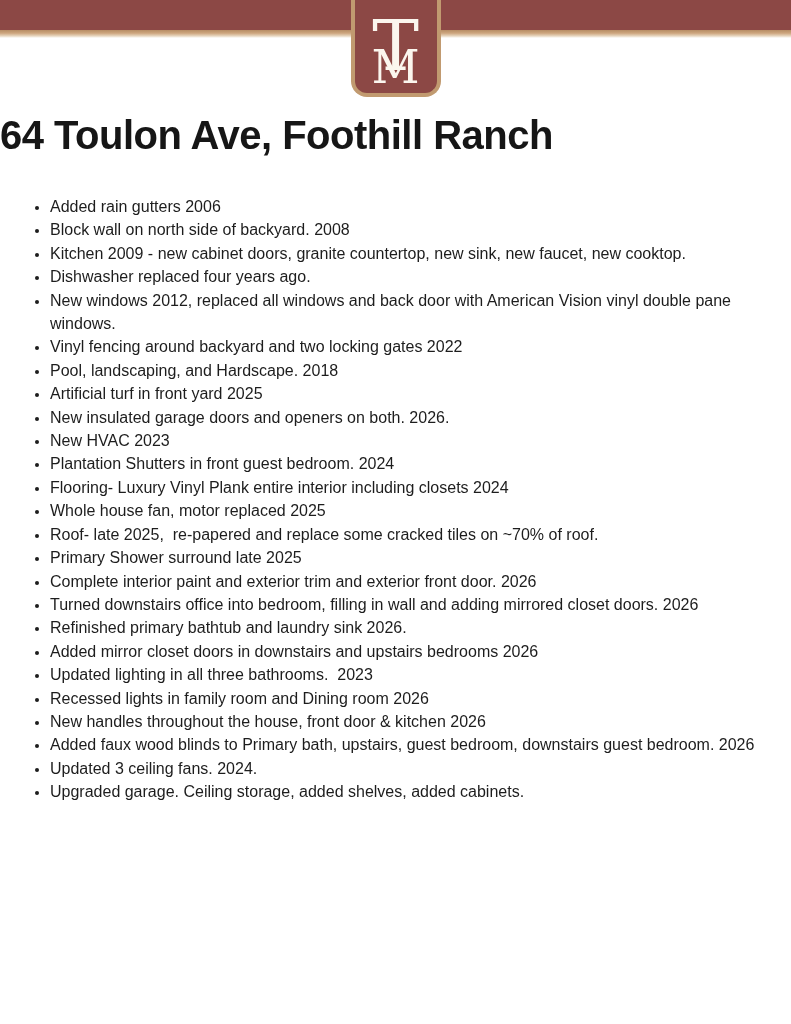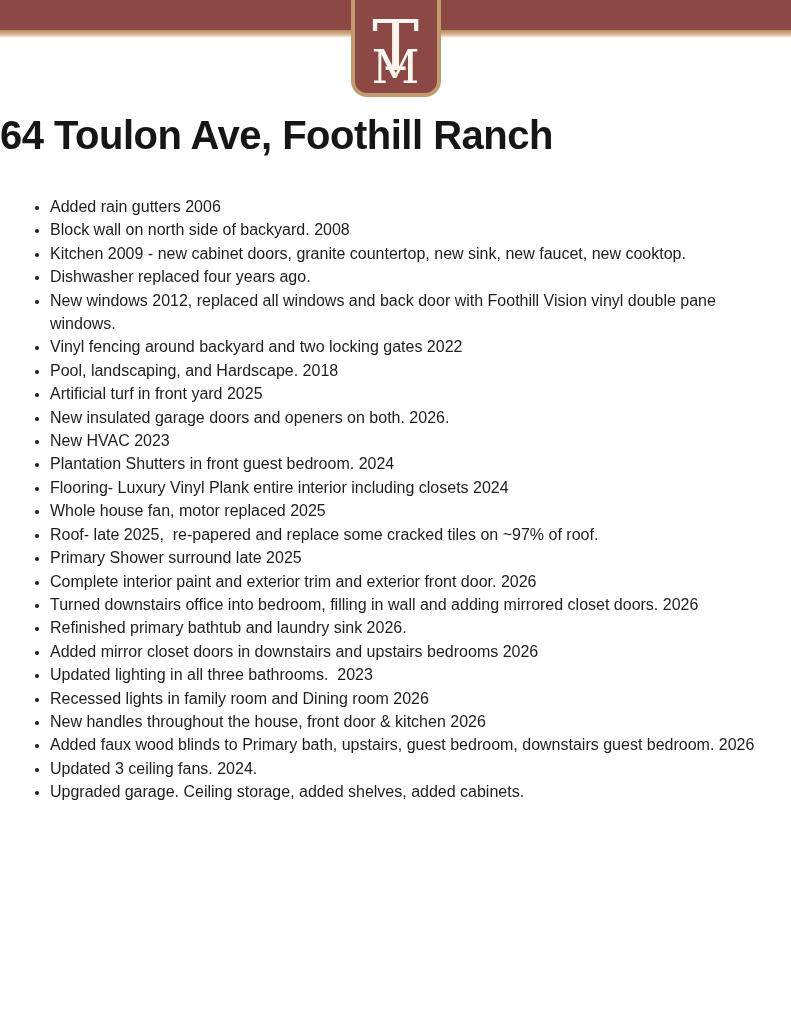--- a/index.html
+++ b/index.html
@@ -109,30 +109,30 @@
 
 <h1 class="page-title">
   <span class="title-line">64 Toulon Ave, Foothill Ranch</span>
 </h1>
 
 <ul class="upgrades">
     <li>Added rain gutters 2006</li>
     <li>Block wall on north side of backyard. 2008</li>
     <li>Kitchen 2009 - new cabinet doors, granite countertop, new sink, new faucet, new cooktop.</li>
     <li>Dishwasher replaced four years ago.</li>
-    <li>New windows 2012, replaced all windows and back door with Foothill Vision vinyl double pane windows.</li>
+    <li>New windows 2012, replaced all windows and back door with American Vision vinyl double pane windows.</li>
     <li>Vinyl fencing around backyard and two locking gates 2022</li>
     <li>Pool, landscaping, and Hardscape. 2018</li>
     <li>Artificial turf in front yard 2025</li>
     <li>New insulated garage doors and openers on both. 2026.</li>
     <li>New HVAC 2023</li>
     <li>Plantation Shutters in front guest bedroom. 2024</li>
     <li>Flooring- Luxury Vinyl Plank entire interior including closets 2024</li>
     <li>Whole house fan, motor replaced 2025</li>
-    <li>Roof- late 2025,  re-papered and replace some cracked tiles on ~97% of roof.</li>
+    <li>Roof- late 2025,  re-papered and replace some cracked tiles on ~70% of roof.</li>
     <li>Primary Shower surround late 2025</li>
     <li>Complete interior paint and exterior trim and exterior front door. 2026</li>
     <li>Turned downstairs office into bedroom, filling in wall and adding mirrored closet doors. 2026</li>
     <li>Refinished primary bathtub and laundry sink 2026.</li>
     <li>Added mirror closet doors in downstairs and upstairs bedrooms 2026</li>
     <li>Updated lighting in all three bathrooms.  2023</li>
     <li>Recessed lights in family room and Dining room 2026</li>
     <li>New handles throughout the house, front door &amp; kitchen 2026</li>
     <li>Added faux wood blinds to Primary bath, upstairs, guest bedroom, downstairs guest bedroom. 2026</li>
     <li>Updated 3 ceiling fans. 2024.</li>

